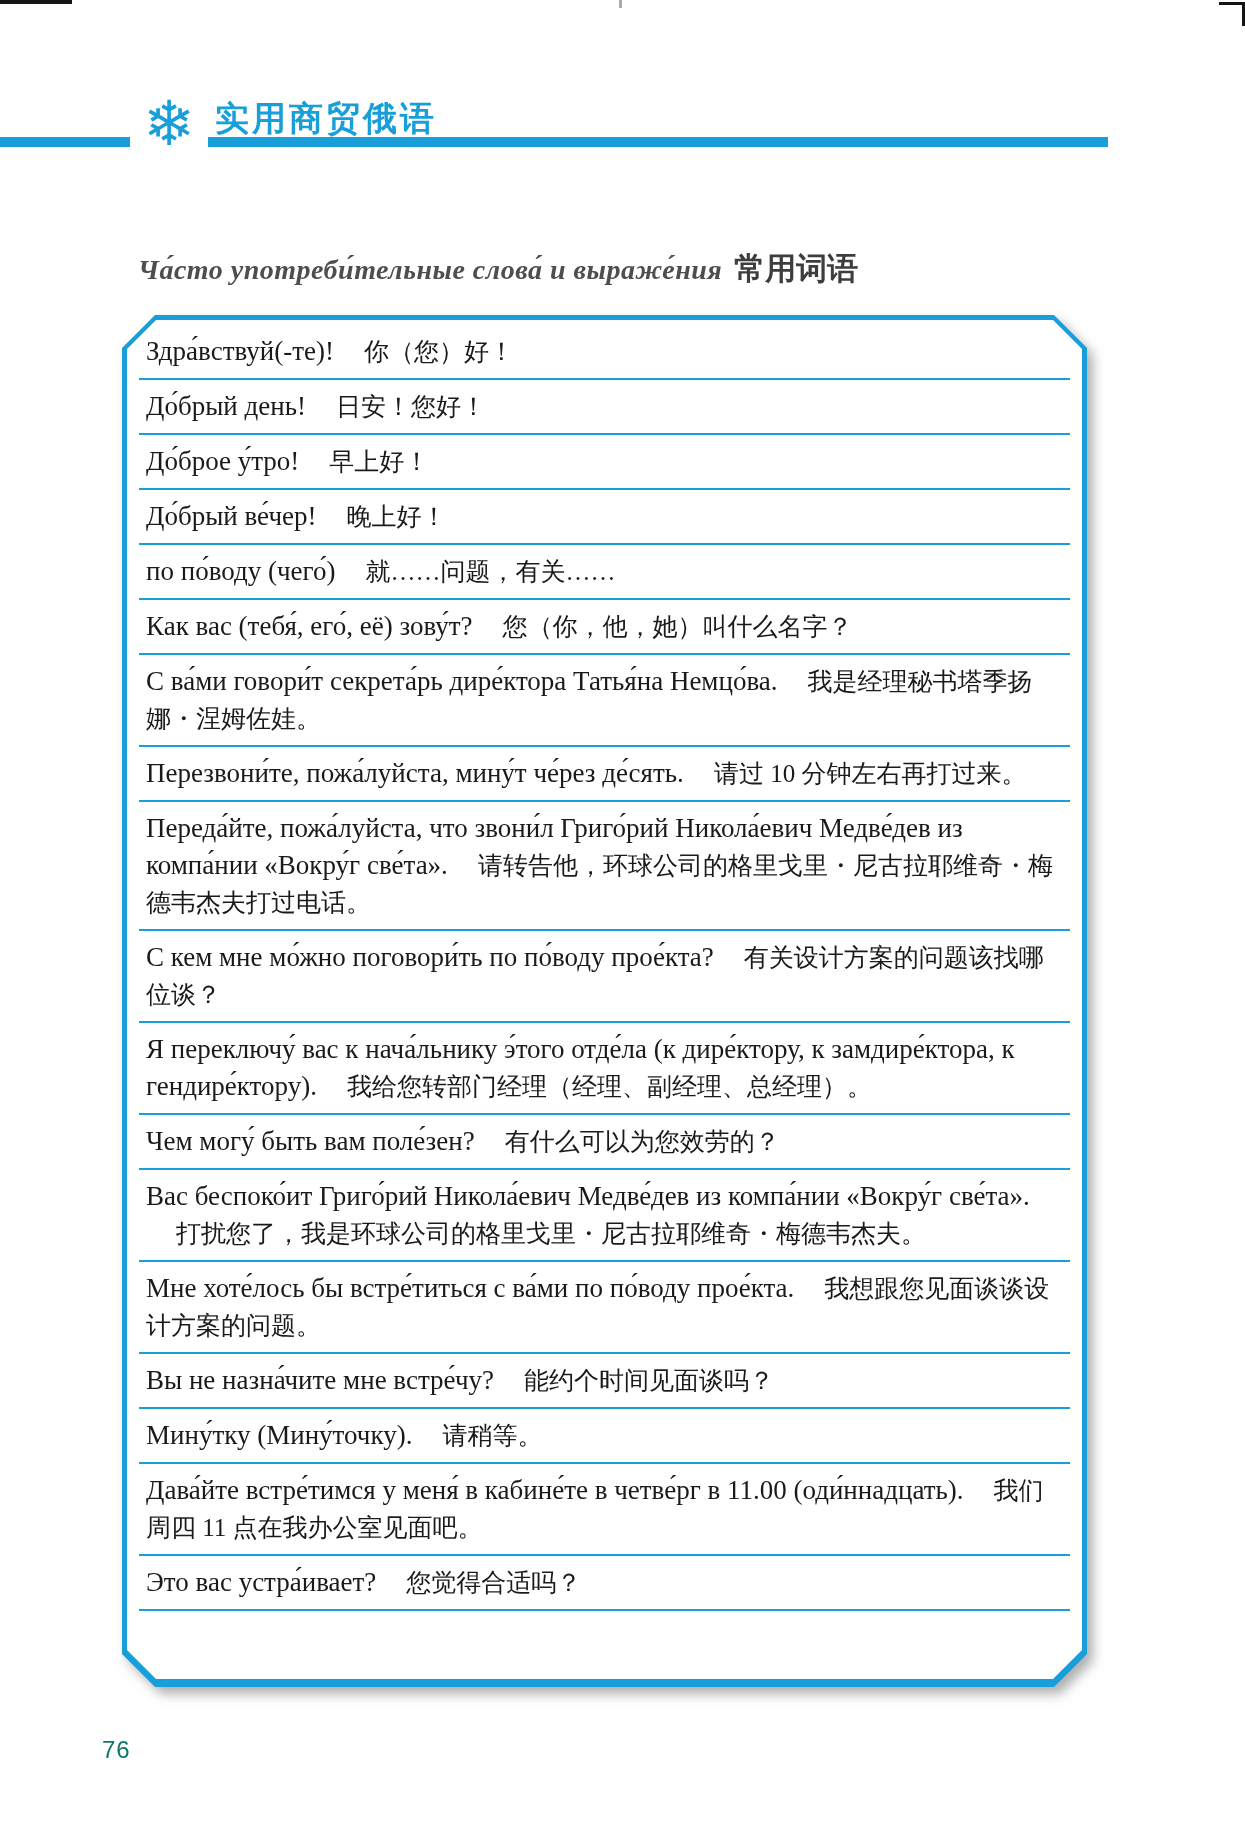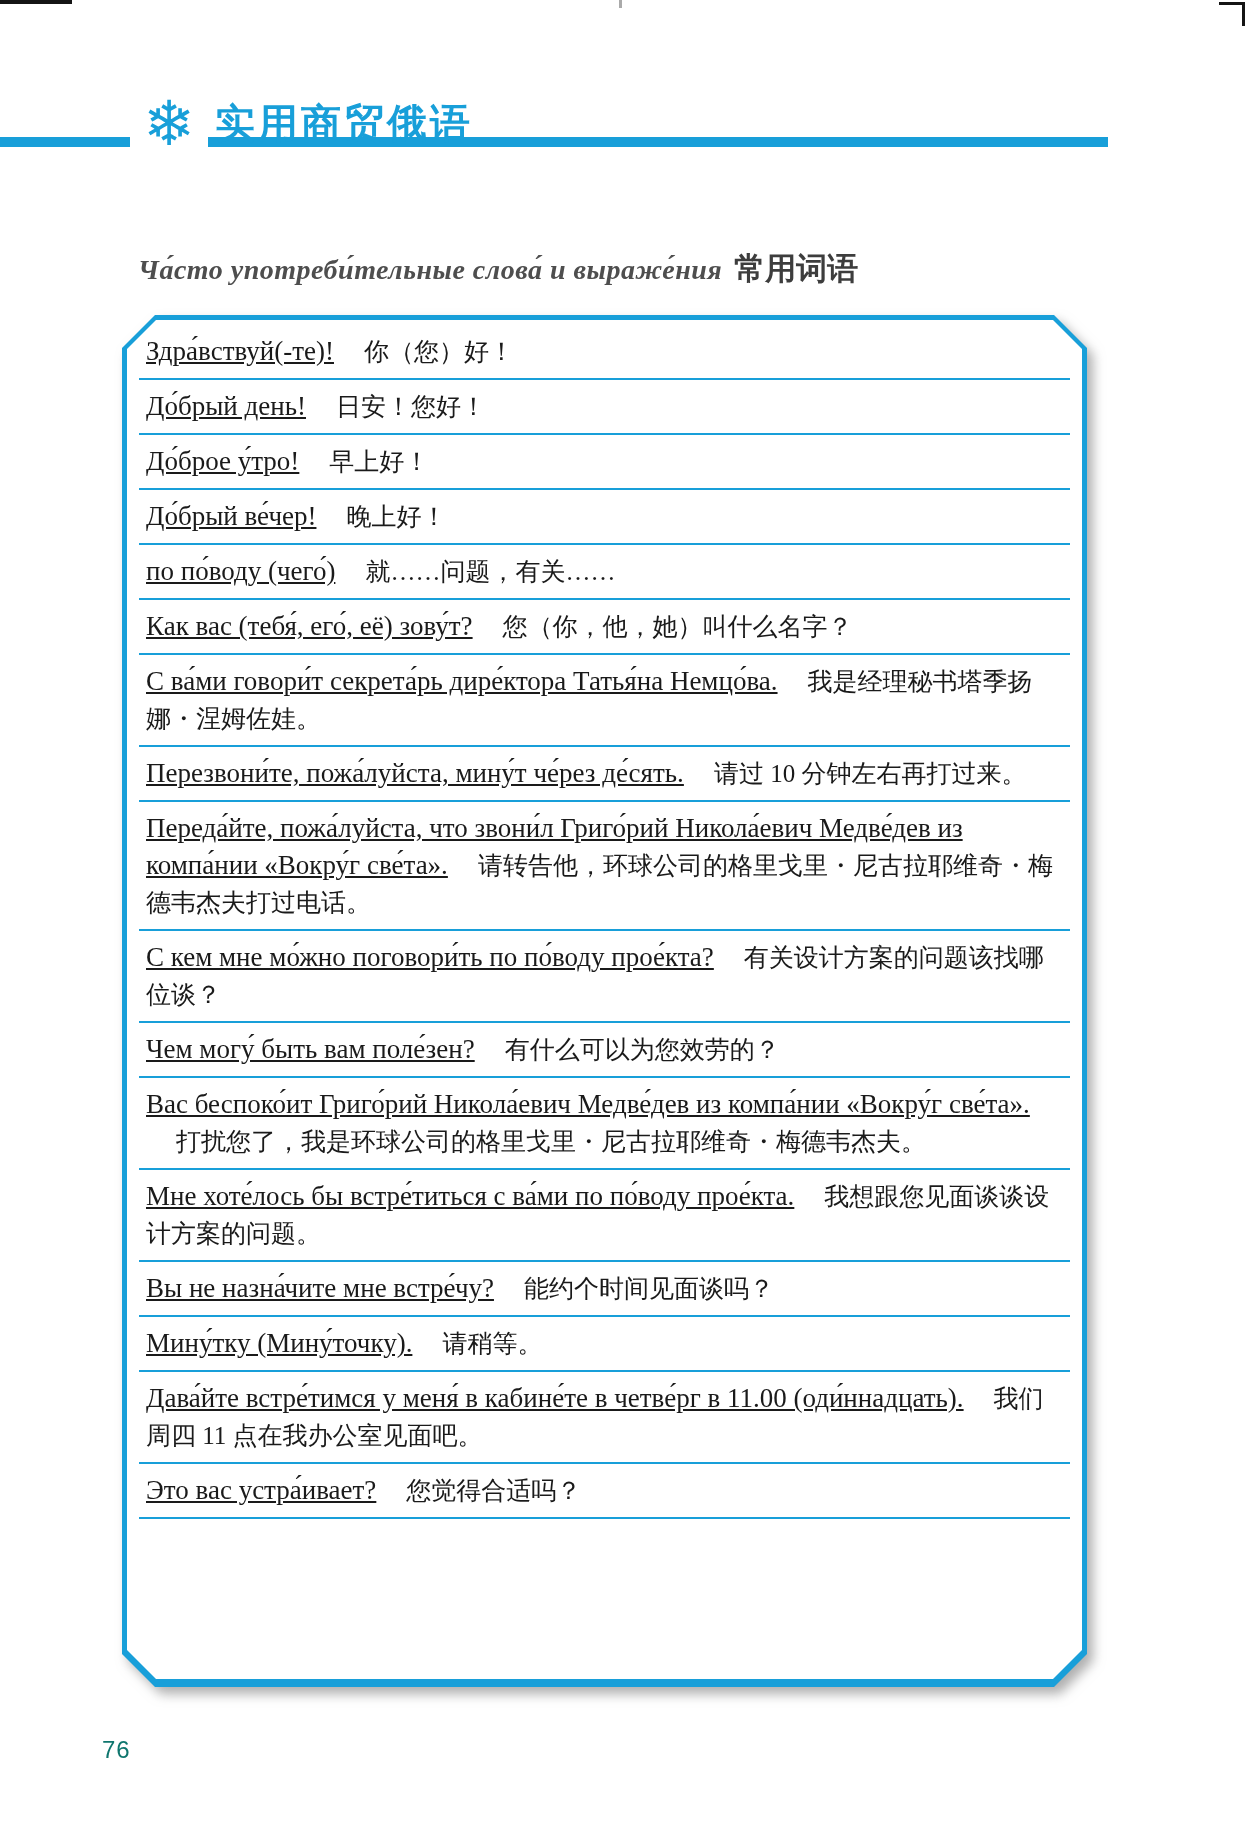--- a/index.html
+++ b/index.html
@@ -12,42 +12,42 @@
   .mark-tc { position: absolute; left: 619px; top: 0; width: 3px; height: 8px; background: #aaa; }
   .mark-tr-h { position: absolute; left: 1219px; top: 2px; width: 26px; height: 3px; background: #141414; }
   .mark-tr-v { position: absolute; left: 1242px; top: 3px; width: 3px; height: 23px; background: #141414; }
 
   
   .header-bar { position: absolute; left: 0; top: 137px; width: 1108px; height: 10px; background: var(--accent); z-index: 1; }
   .snowflake-box { position: absolute; left: 130px; top: 84px; width: 78px; height: 80px; background: #fff; z-index: 2;
                    display: flex; align-items: center; justify-content: center; }
   .snowflake { color: var(--accent); font-size: 62px; line-height: 1; font-family: "DejaVu Sans", sans-serif; }
   .brand { position: absolute; left: 215px; top: 96px; z-index: 2; color: var(--accent);
-           font-family: "DejaVu Sans", sans-serif; font-weight: bold; font-size: 40px; letter-spacing: 3px; text-align: center; }
+           font-family: "DejaVu Sans", sans-serif; font-weight: bold; font-size: 34px; letter-spacing: 3px; text-align: center; }
 
   
   .title { position: absolute; left: 138px; top: 248px; white-space: nowrap; }
   .title-ru { font-family: "Liberation Serif", serif; font-style: italic; font-weight: bold;
               font-size: 28px; color: var(--title); letter-spacing: 0.5px; }
   .title-zh { font-family: "Liberation Serif", serif; font-weight: bold; font-size: 31px;
               color: #3d3d3d; margin-left: 8px; }
 
   
   .phrase-box { position: absolute; left: 122px; top: 315px; width: 965px; height: 1372px;
                 filter: drop-shadow(6px 7px 6px rgba(110,110,110,0.55)); }
   .box-outer { position: absolute; inset: 0; background: var(--accent);
                clip-path: polygon(33px 0, calc(100% - 33px) 0, 100% 33px, 100% calc(100% - 33px),
                                   calc(100% - 33px) 100%, 33px 100%, 0 calc(100% - 33px), 0 33px); }
   .box-inner { position: absolute; left: 5px; top: 5px; right: 5px; bottom: 8px; background: #fff;
                clip-path: polygon(29px 0, calc(100% - 29px) 0, 100% 29px, 100% calc(100% - 29px),
                                   calc(100% - 29px) 100%, 29px 100%, 0 calc(100% - 29px), 0 29px); }
   .rows { position: absolute; inset: 0; padding: 5px 12px 0 12px; overflow: hidden; }
   .row { padding: 8px 6px 8px 7px; border-bottom: 2px solid var(--accent);
          font-size: 27px; line-height: 37px; color: var(--ink); }
-  .ru { font-family: "Liberation Serif", serif; text-decoration: underline; }
+  .ru { font-family: "Liberation Serif", serif; }
   .zh { font-family: "Liberation Serif", serif; font-size: 25px; margin-left: 30px; text-align: right; }
 
   
   .page-num { position: absolute; left: 102px; top: 1736px; font-family: "Liberation Sans", sans-serif;
               font-weight: 300; font-size: 24px; color: #0f766e; letter-spacing: 1px; }
 </style>
 </head>
 <body>
 
 <div class="mark-tl"></div>
@@ -73,20 +73,21 @@
           <div class="row"><span class="ru">Здра́вствуй(-те)!</span><span class="zh">你（您）好！</span></div>
           <div class="row"><span class="ru">До́брый день!</span><span class="zh">日安！您好！</span></div>
           <div class="row"><span class="ru">До́брое у́тро!</span><span class="zh">早上好！</span></div>
           <div class="row"><span class="ru">До́брый ве́чер!</span><span class="zh">晚上好！</span></div>
           <div class="row"><span class="ru">по по́воду (чего́)</span><span class="zh">就……问题，有关……</span></div>
           <div class="row"><span class="ru">Как вас (тебя́, его́, её) зову́т?</span><span class="zh">您（你，他，她）叫什么名字？</span></div>
           <div class="row"><span class="ru">С ва́ми говори́т секрета́рь дире́ктора Татья́на Немцо́ва.</span><span class="zh">我是经理秘书塔季扬娜・涅姆佐娃。</span></div>
           <div class="row"><span class="ru">Перезвони́те, пожа́луйста, мину́т че́рез де́сять.</span><span class="zh">请过 10 分钟左右再打过来。</span></div>
           <div class="row"><span class="ru">Переда́йте, пожа́луйста, что звони́л Григо́рий Никола́евич Медве́дев из компа́нии «Вокру́г све́та».</span><span class="zh">请转告他，环球公司的格里戈里・尼古拉耶维奇・梅德韦杰夫打过电话。</span></div>
           <div class="row"><span class="ru">С кем мне мо́жно поговори́ть по по́воду прое́кта?</span><span class="zh">有关设计方案的问题该找哪位谈？</span></div>
+          <div class="row"><span class="ru">Я переключу́ вас к нача́льнику э́того отде́ла (к дире́ктору, к замдире́ктора, к гендире́ктору).</span><span class="zh">我给您转部门经理（经理、副经理、总经理）。</span></div>
           <div class="row"><span class="ru">Чем могу́ быть вам поле́зен?</span><span class="zh">有什么可以为您效劳的？</span></div>
           <div class="row"><span class="ru">Вас беспоко́ит Григо́рий Никола́евич Медве́дев из компа́нии «Вокру́г све́та».</span><span class="zh">打扰您了，我是环球公司的格里戈里・尼古拉耶维奇・梅德韦杰夫。</span></div>
           <div class="row"><span class="ru">Мне хоте́лось бы встре́титься с ва́ми по по́воду прое́кта.</span><span class="zh">我想跟您见面谈谈设计方案的问题。</span></div>
           <div class="row"><span class="ru">Вы не назна́чите мне встре́чу?</span><span class="zh">能约个时间见面谈吗？</span></div>
           <div class="row"><span class="ru">Мину́тку (Мину́точку).</span><span class="zh">请稍等。</span></div>
           <div class="row"><span class="ru">Дава́йте встре́тимся у меня́ в кабине́те в четве́рг в 11.00 (оди́ннадцать).</span><span class="zh">我们周四 11 点在我办公室见面吧。</span></div>
           <div class="row"><span class="ru">Это вас устра́ивает?</span><span class="zh">您觉得合适吗？</span></div>
         </div>
     </div>
   </div>

